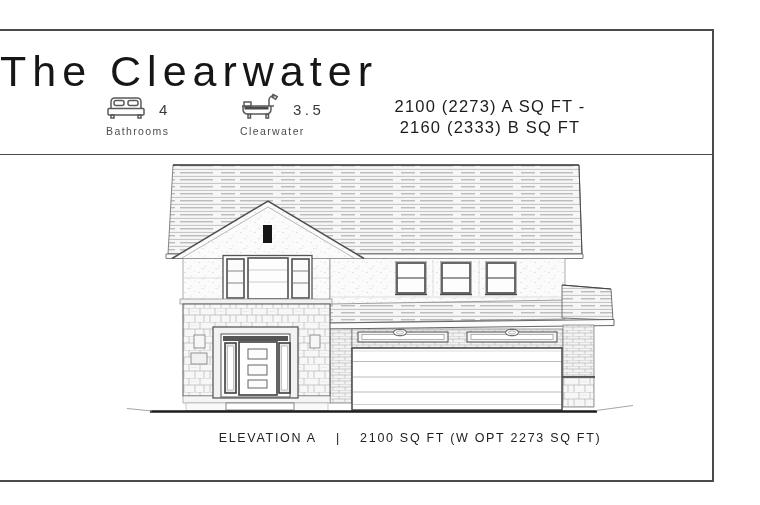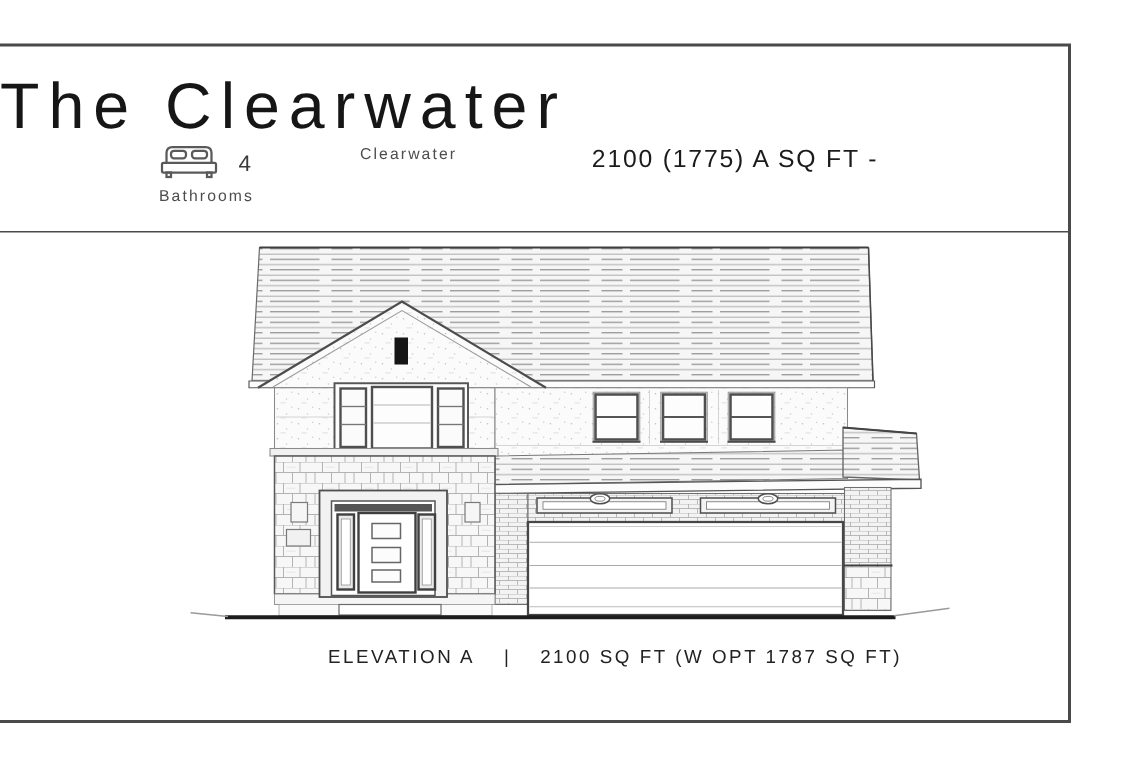--- a/index.html
+++ b/index.html
@@ -56,25 +56,40 @@
         <rect x="5" y="22" width="3" height="3"></rect>
         <rect x="32" y="22" width="3" height="3"></rect>
       </svg>
     </span>
     <span class="value">4</span>
   </div>
   <div class="label">Bathrooms</div>
 </div>
 
 <div class="abs feature feat-bath">
+  <div class="row">
+    <span>
+      <svg width="40" height="29" viewBox="0 0 40 29" fill="none" stroke="#5a5a5a" stroke-width="1.5">
+        <path d="M29,13 V7 a4,4 0 0 1 4,-4 h1.5"></path>
+        <path d="M33,1.5 l4.2,2.1 -1.5,2.6 -3.6,-2 z"></path>
+        <rect x="4" y="9" width="7" height="4.5"></rect>
+        <rect x="4.5" y="13.5" width="24" height="3" fill="#4a4a4a" stroke="none"></rect>
+        <path d="M2,13 H34 M3,13 v3 q0,5 5,5 h18 q5,0 5,-5 v-3"></path>
+        <rect x="8" y="21.5" width="2.5" height="3.5"></rect>
+        <rect x="26" y="21.5" width="2.5" height="3.5"></rect>
+      </svg>
+    </span>
+    <span class="value">3.5</span>
+  </div>
   <div class="label">Clearwater</div>
 </div>
 
 <div class="abs sqft">
-  <div>2100 (1775) A SQ FT -</div>
+  <div>2100 (2273) A SQ FT -</div>
+  <div>2160 (2333) B SQ FT</div>
 </div>
 
 <div class="abs sep"></div>
 
 <svg class="abs elev-svg" width="560" height="262" viewBox="93 159 560 262" xmlns="http://www.w3.org/2000/svg">
   <defs>
     <pattern id="roof" width="60" height="7" patternUnits="userSpaceOnUse">
       <rect width="60" height="7" fill="#f6f6f6"></rect>
       <line x1="0" y1="1.4" x2="60" y2="1.4" stroke="#a9a9a9" stroke-width="0.7"></line>
       <line x1="0" y1="4.8" x2="60" y2="4.8" stroke="#8d8d8d" stroke-width="0.8" stroke-dasharray="33 8 14 5"></line>
@@ -225,14 +240,14 @@
   <g>
     <line x1="150" y1="411.5" x2="597" y2="411.5" stroke="#1d1d1d" stroke-width="2.6"></line>
     <line x1="127" y1="408.5" x2="152" y2="411" stroke="#9a9a9a" stroke-width="0.9"></line>
     <line x1="596" y1="410.5" x2="633" y2="405.5" stroke="#9a9a9a" stroke-width="0.9"></line>
   </g>
 </svg>
 
 <div class="abs footer">
   <span>ELEVATION A</span><span class="gap"></span>
   <span>|</span><span class="gap"></span>
-  <span>2100 SQ FT (W OPT 1787 SQ FT)</span>
+  <span>2100 SQ FT (W OPT 2273 SQ FT)</span>
 </div>
 
 </body></html>

